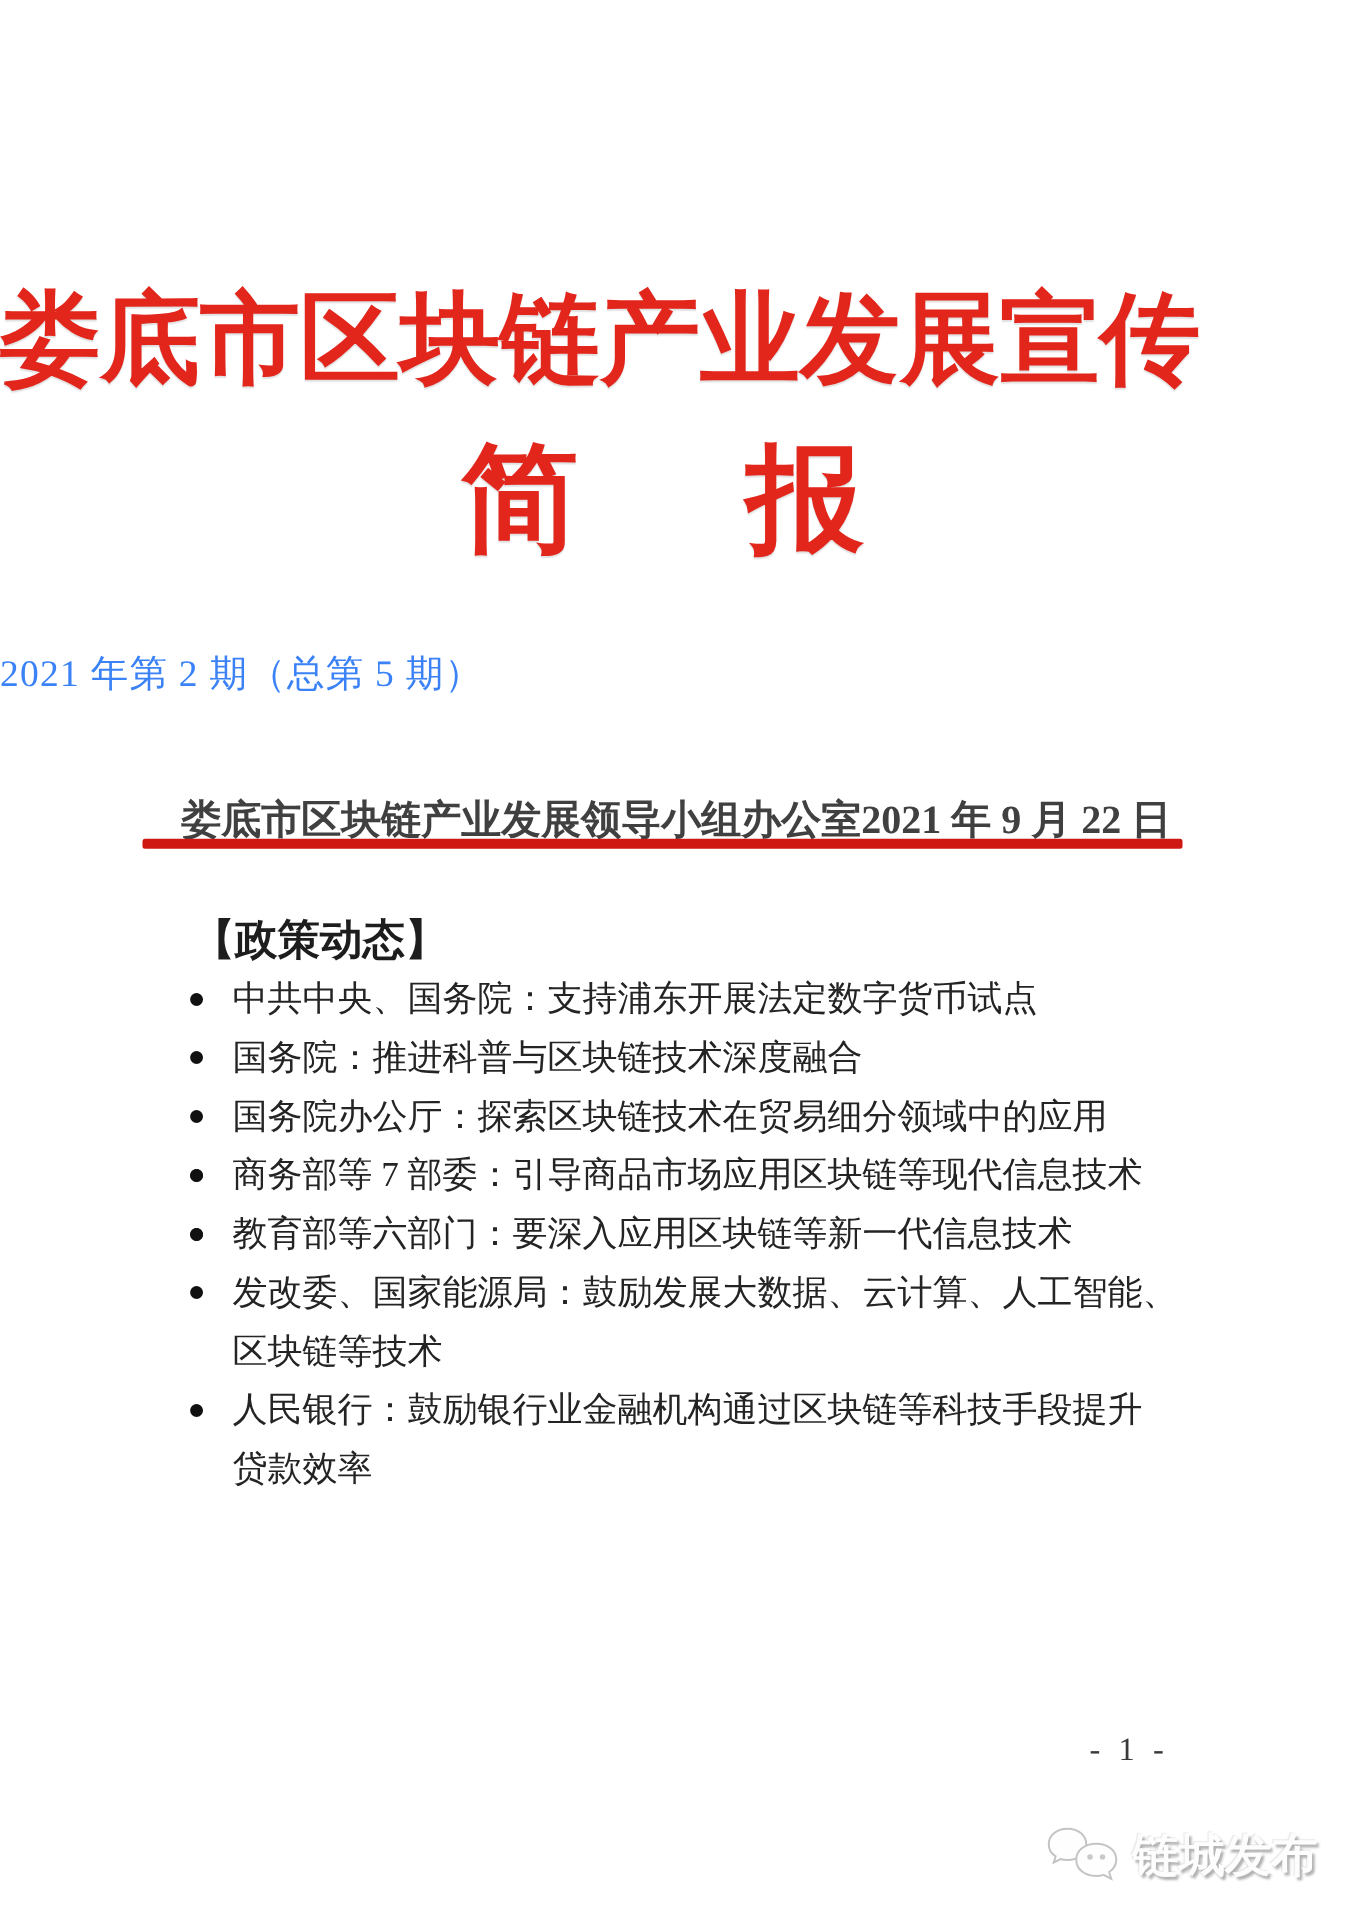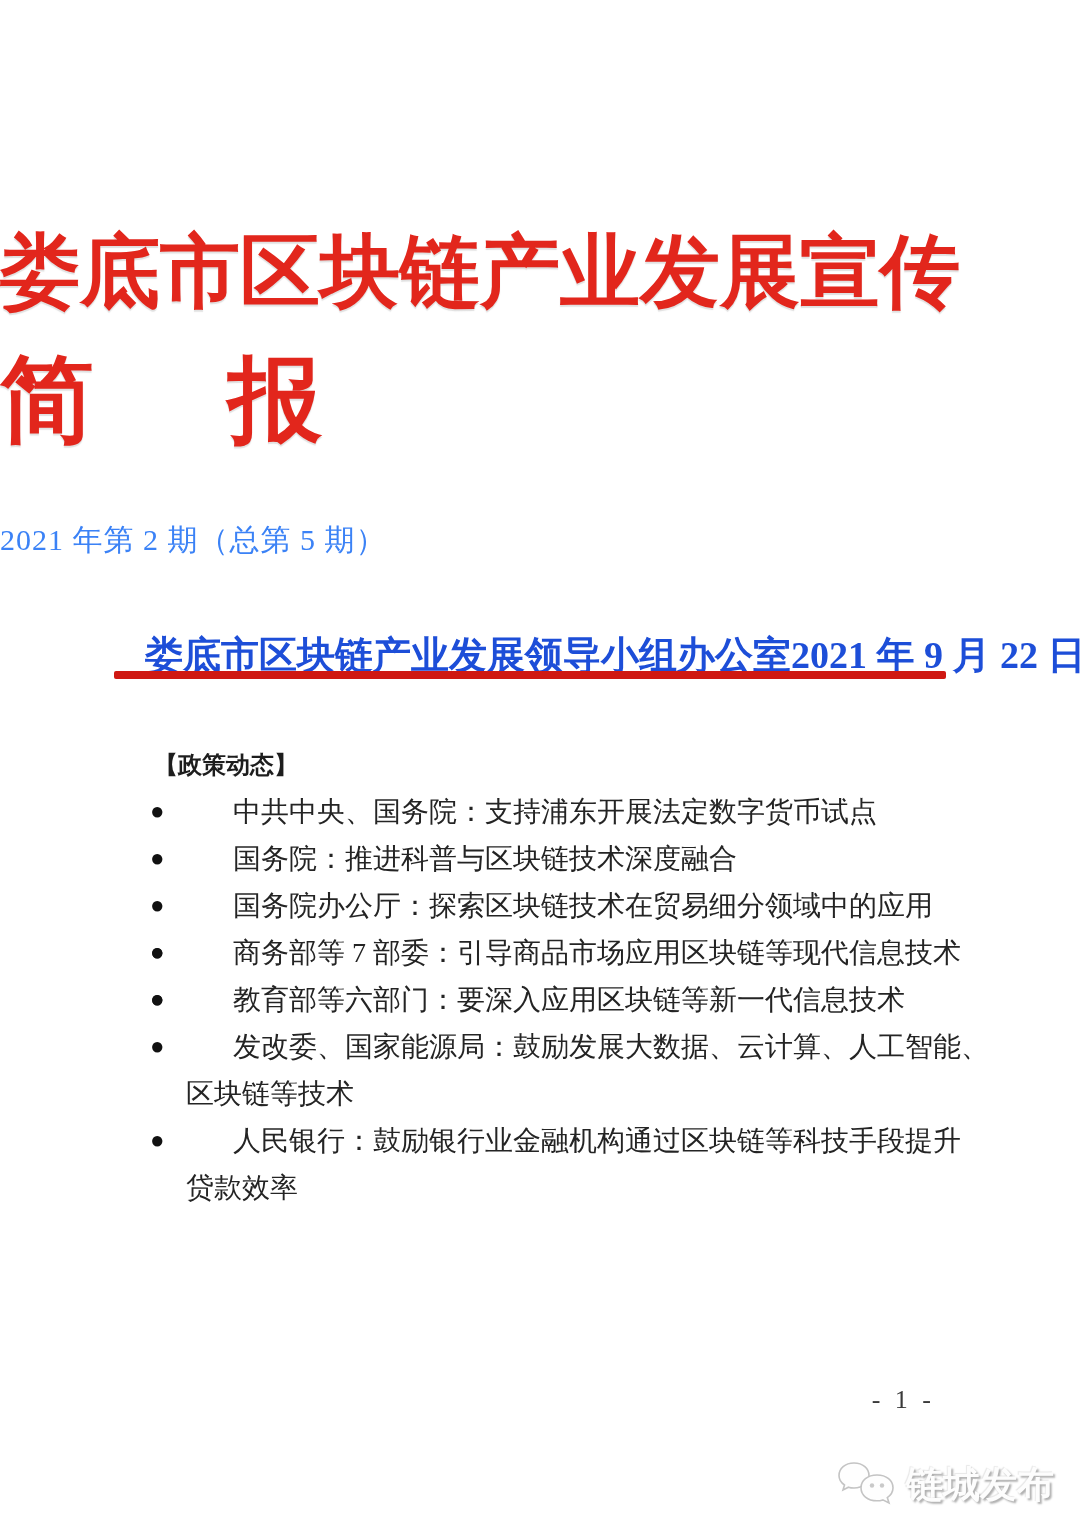--- a/index.html
+++ b/index.html
@@ -16,73 +16,73 @@
   .title-line1 {
     position: absolute; top: 215px; left: 0; width: 100%;
     font-size: 80px; line-height: 115px; font-weight: 900;
     color: #e2261c;
     letter-spacing: 0px;
     text-shadow: 0 2px 1px rgba(130,130,130,0.25);
     white-space: pre;
   }
   .title-line2 {
     position: absolute; top: 340px; left: 0; width: 100%;
+    text-align: center;
     font-size: 94px; line-height: 120px; font-weight: 900;
     color: #e2261c;
     letter-spacing: 20px;
     text-shadow: 0 2px 1px rgba(130,130,130,0.25);
     white-space: pre;
   }
   .issue-info {
     position: absolute; top: 515px; left: 0; width: 100%;
     text-align: left;
     font-size: 30px; line-height: 50px;
     letter-spacing: 1px;
     color: #3b82f6;
     white-space: pre;
   }
   .masthead {
     position: absolute; top: 633px; left: 145px; right: 150px;
     display: flex; justify-content: space-between; align-items: baseline;
-    font-size: 38px; line-height: 44px; font-weight: 700;
-    color: #1d4ed8;
+    font-size: 32px; line-height: 44px; font-weight: 700;
+    color: #404040;
     white-space: pre;
   }
   .red-rule {
     position: absolute; top: 671px; left: 114px;
     width: 832px; height: 8px;
     background: #cf1812;
     border-radius: 2px;
   }
 
   .content {
     position: absolute; top: 729px; left: 150px; width: 810px;
     font-size: 28px; line-height: 47px;
     color: #242424;
   }
   .section-heading {
     font-family: "Liberation Sans", "DejaVu Sans", sans-serif;
     font-weight: 700;
-    font-size: 24px;
+    font-size: 34px;
     margin-left: 4px;
     color: #1d1d1d;
     white-space: pre;
-    margin-top: 12px;
   }
   ul.bullet-list { list-style: none; margin: 0; padding: 0; }
   ul.bullet-list li {
     position: relative;
     padding-left: 36px;
   }
   .bullet-marker {
     position: absolute; left: 0; top: 0;
     font-size: 24px; line-height: 47px;
     color: #111111;
   }
-  .bullet-text { white-space: pre; margin-left: 47px; }
+  .bullet-text { white-space: pre; }
 
   .page-number {
     position: absolute; top: 1385px; right: 145px;
     font-size: 26px; line-height: 30px;
     letter-spacing: 4px;
     color: #3a3a3a;
     white-space: pre;
   }
 
   .watermark {

